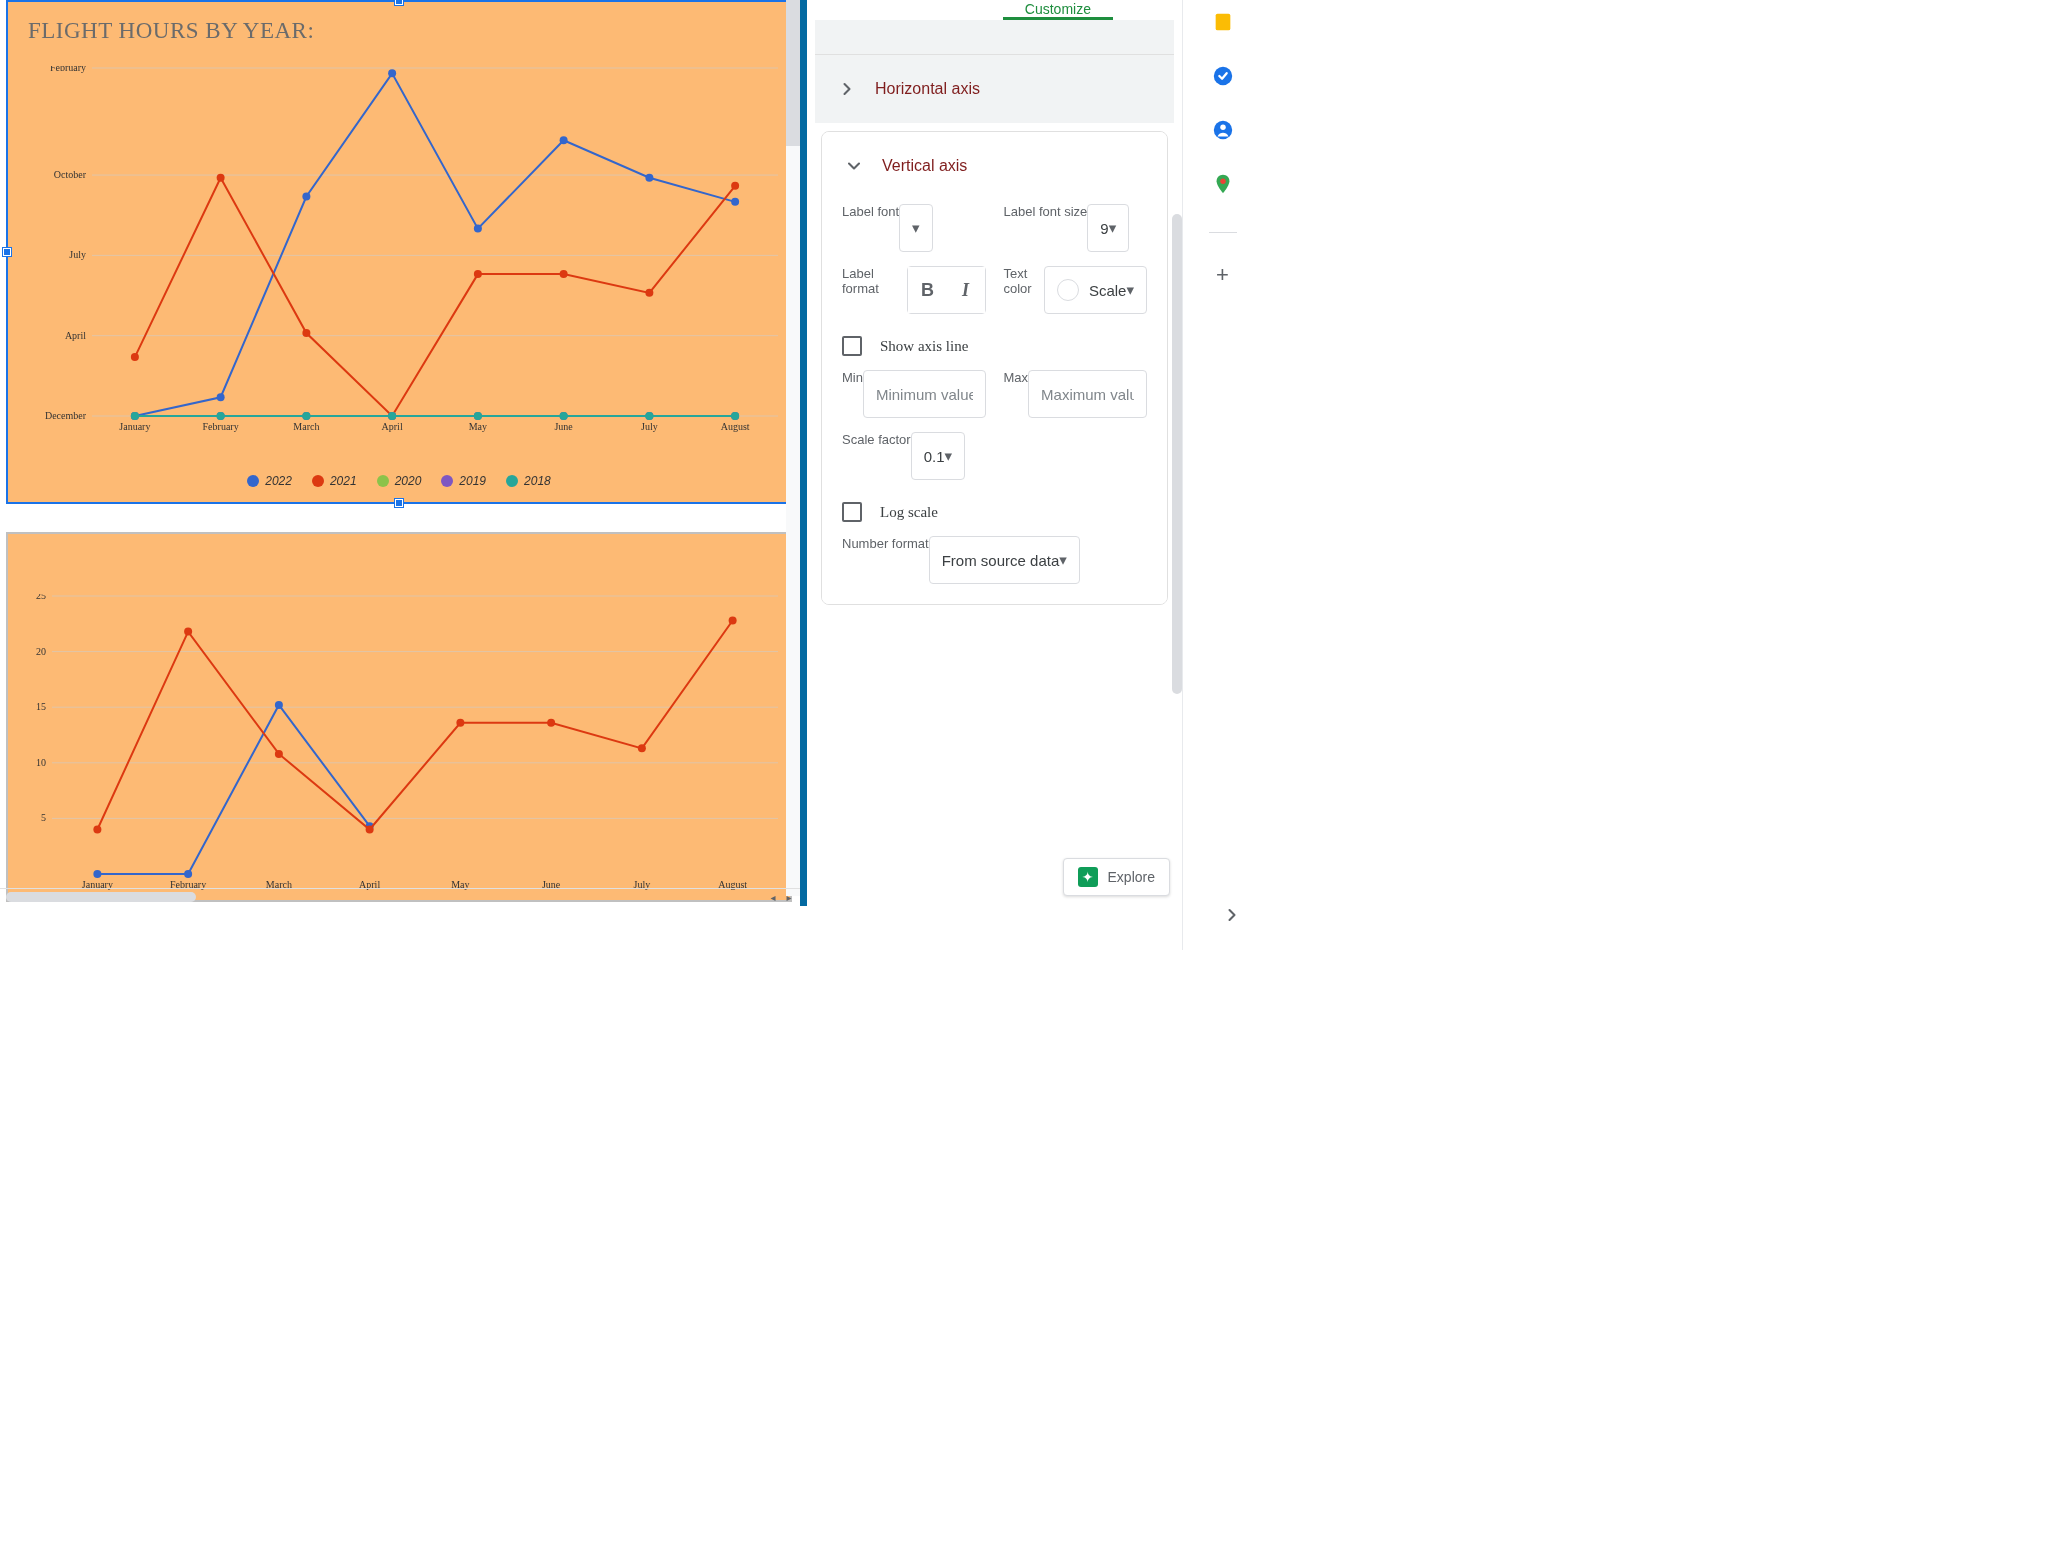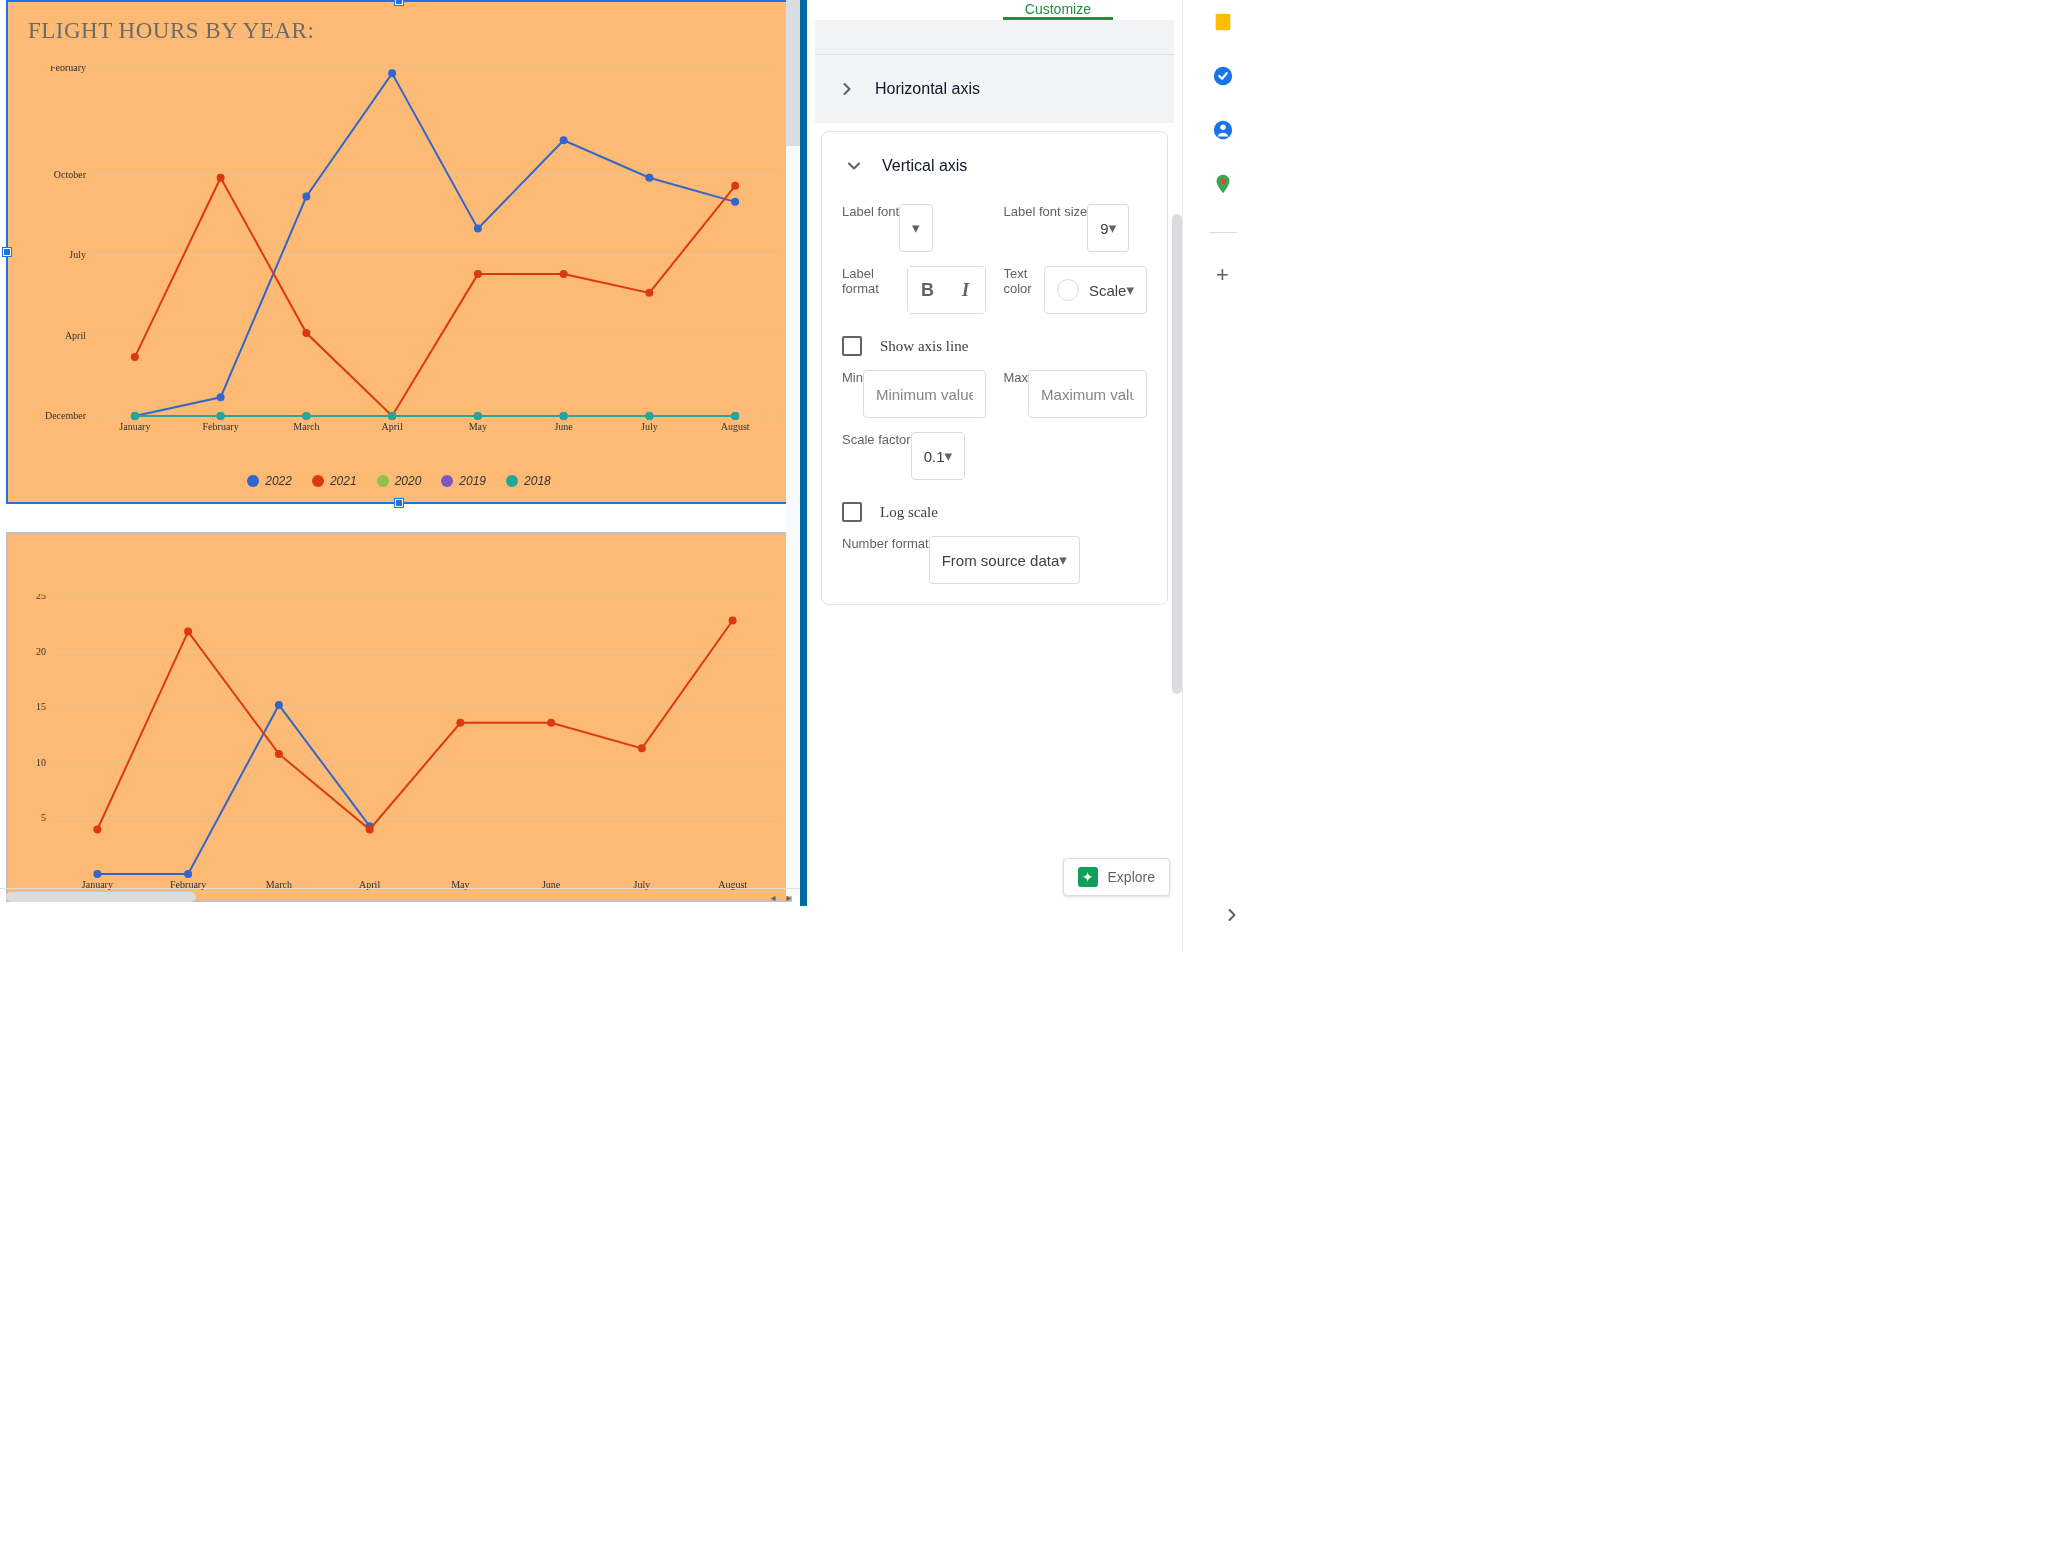--- a/index.html
+++ b/index.html
@@ -51,21 +51,21 @@
 
 .tabs-row { display:flex; justify-content:space-around; padding: 0 16px 0; height: 12px; align-items:flex-end; font-size:14px; font-weight:500;}
 .tab-active { color: #1e8e3e; border-bottom: 3px solid #1e8e3e; padding-bottom: 0; width: 110px; text-align:center; }
 
 .panel-scroll { height: 880px; overflow:hidden; }
 .side-panel .sb-vscroll { position:absolute; right:0; top:214px; width:10px; height:480px; background:#dadce0; border-radius:5px;}
 
 .group-head { display:flex; align-items:center; gap: 16px; padding: 22px 20px; background: #f1f3f4; cursor: pointer; border-top:1px solid #e0e0e0; }
 .group-head.open { background: #fff; padding-bottom: 6px; border-top:none; }
 .group-head .chev { width: 24px; height:24px; display:flex; align-items:center; justify-content:center; color:#5f6368; }
-.group-head .label { font-size: 16px; color: #0f172a; font-family: 'Google Sans', Arial, sans-serif; }
+.group-head .label { font-size: 16px; color: #7f1d1d; font-family: 'Google Sans', Arial, sans-serif; }
 .group-body { padding: 6px 20px 20px; background:#fff; }
 
 .form-row { display:flex; gap: 18px; margin-top: 14px; }
 .form-col { flex:1; display:flex; }
 .form-label { font-size: 13px; color:#5f6368; margin-bottom: 8px; }
 .select, .input { height: 48px; border: 1px solid #dadce0; border-radius: 4px; background:#fff; padding: 0 12px; font-size: 15px; color:#3c4043; display:flex; align-items:center; justify-content:space-between; }
 .input input { border:none; outline:none; width:100%; font-size:15px; color:#3c4043; }
 .input input::placeholder { color:#80868b; }
 .select .caret { color:#5f6368; }
 .seg { display:flex; border:1px solid #dadce0; border-radius:4px; height:48px; width:86px; }

